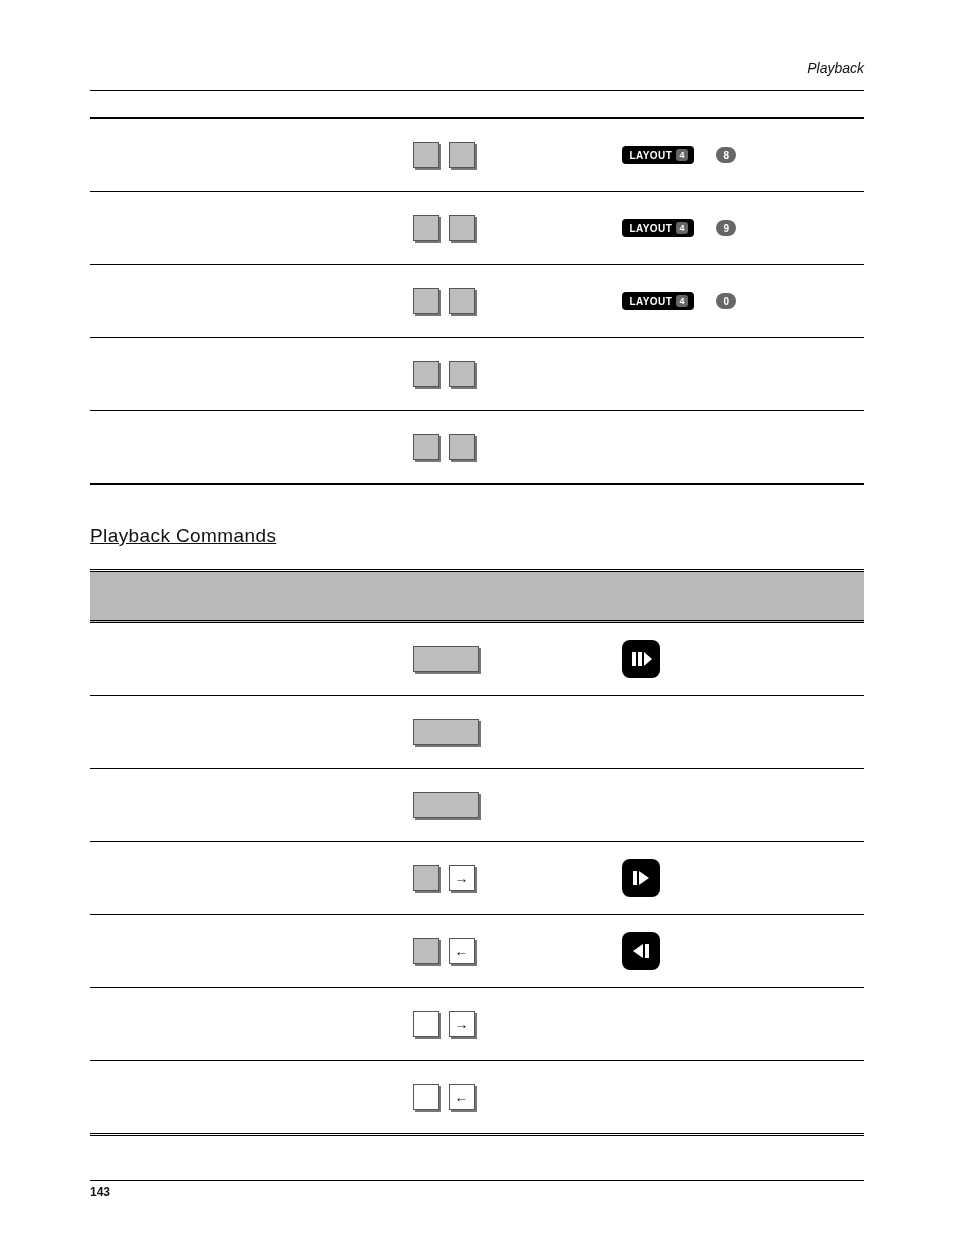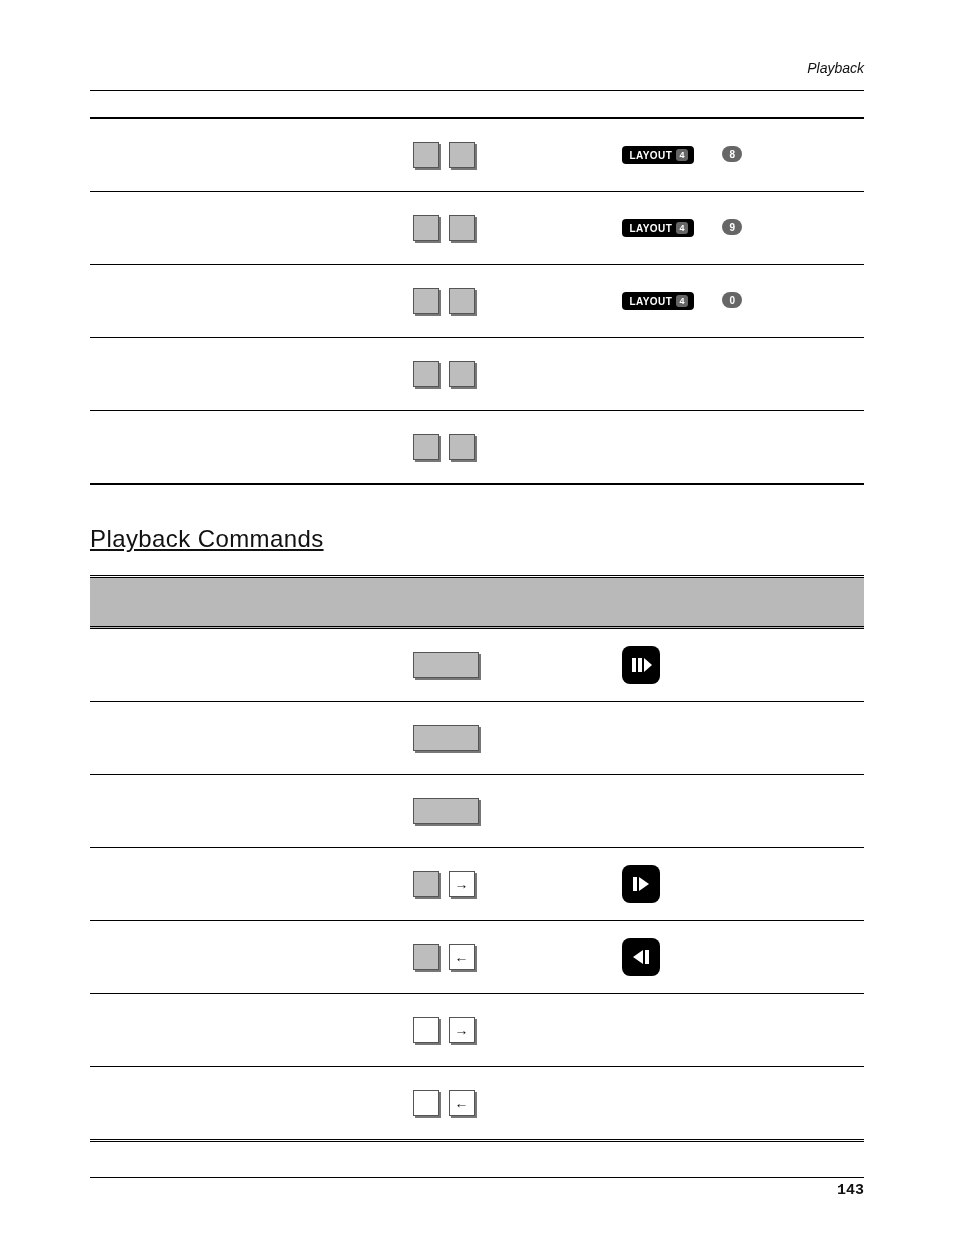--- a/index.html
+++ b/index.html
@@ -20,21 +20,21 @@
     border-top: 1px solid #000;
     margin-top: 10px;
   }
   .header-label {
     text-align: right;
     font-style: italic;
     font-size: 14px;
     padding-bottom: 4px;
   }
   .section-title {
-    font-size: 24px;
+    font-size: 19px;
     font-weight: 400;
     text-decoration: underline;
     letter-spacing: 0.4px;
     margin: 40px 0 22px 0;
   }
 
   
   table.cmd {
     width: 100%;
     border-collapse: collapse;
@@ -82,21 +82,21 @@
   }
   .keysq.white { background: #fff; }
   .keywide {
     width: 64px; height: 24px;
     background: #bdbdbd;
     border: 1px solid #555;
     box-shadow: 2px 2px 0 #777;
   }
 
   
-  .remote { display: flex; gap: 28px; padding-left: 12px; }
+  .remote { display: flex; align-items: center; gap: 22px; padding-left: 12px; }
   .layout-badge {
     background: #000; color: #fff;
     border-radius: 4px;
     padding: 3px 6px 3px 8px;
     font-size: 10px;
     font-weight: 700;
     letter-spacing: 0.4px;
     display: inline-flex; align-items: center; gap: 4px;
     font-family: Arial, sans-serif;
   }
@@ -123,21 +123,21 @@
   }
   .pbicon svg { width: 24px; height: 24px; }
 
   
   .footer {
     position: absolute;
     left: 90px; right: 90px;
     bottom: 36px;
   }
   .footer-line { border-top: 1px solid #000; }
-  .page-num { text-align: right; font-weight: 700; font-size: 15px; padding-top: 4px; font-family: Liberation Mono, monospace; }
+  .page-num { font-weight: 700; font-size: 12px; padding-top: 4px; }
 </style>
 </head>
 <body>
 
 <div class="page">
 
   <div class="header-label">Playback</div>
   <div class="header-line"></div>
 
   <table class="cmd t1" style="margin-top:26px;">

